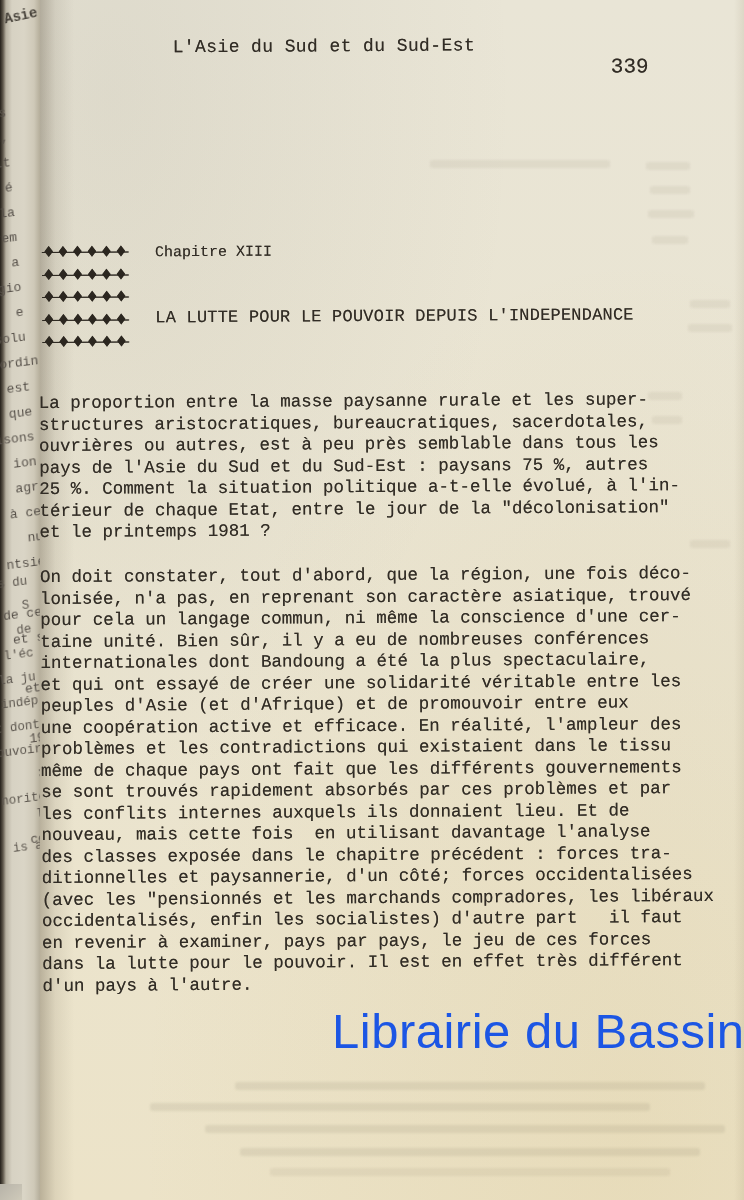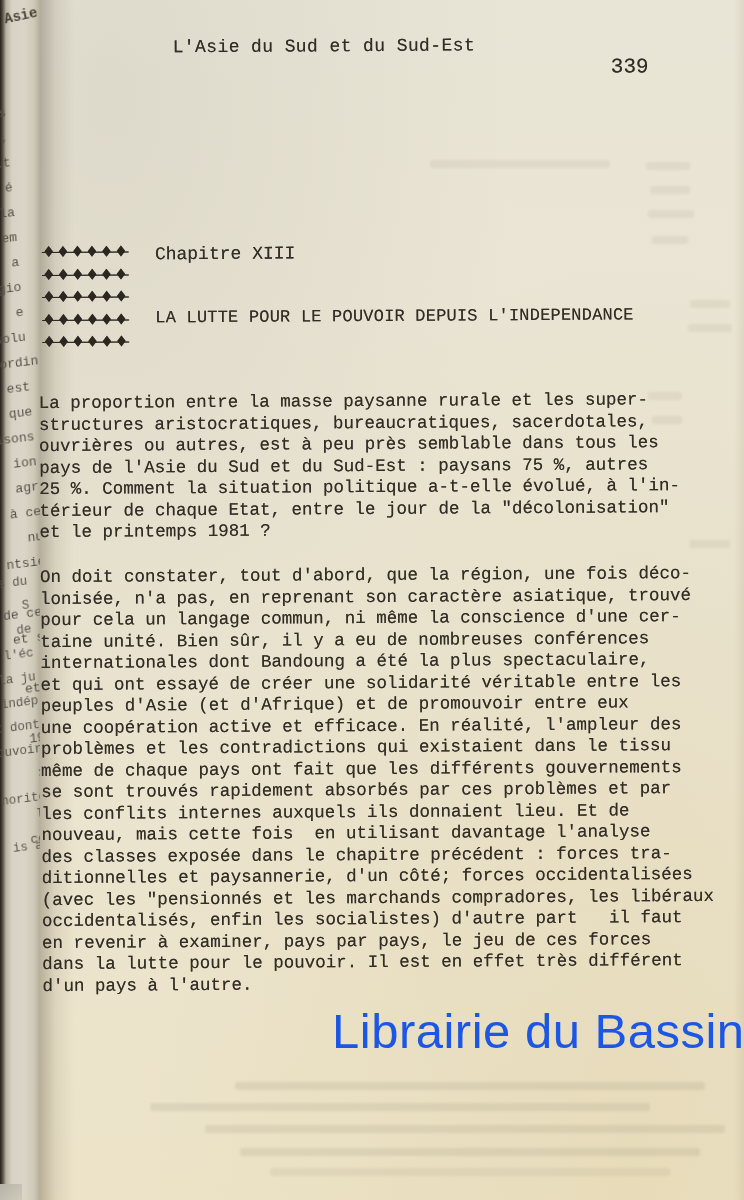--- a/index.html
+++ b/index.html
@@ -56,21 +56,21 @@
     transform:rotate(-0.35deg);transform-origin:50% 50%;}
   .ink{color:#312c25;text-shadow:0 0 0.5px rgba(49,44,37,0.65);}
   .running-head{position:absolute;left:176px;top:36px;font-size:18px;letter-spacing:0.4px;}
   .page-number{position:absolute;left:614px;top:45px;font-size:21px;margin-top:12px;}
   .orn{position:absolute;left:44px;font-size:15px;font-weight:bold;
        font-family:"DejaVu Sans",sans-serif;color:#2c2720;
        text-decoration:line-through;letter-spacing:1px;
        text-shadow:0 0 0.6px rgba(44,39,32,0.8);}
   .orn.r0{top:241px;} .orn.r1{top:264px;} .orn.r2{top:286px;}
   .orn.r3{top:309px;} .orn.r4{top:331px;}
-  .chapter-label{position:absolute;left:157px;top:243px;font-size:18px;}
+  .chapter-label{position:absolute;left:157px;top:243px;font-size:15px;}
   .chapter-title{position:absolute;left:157px;top:307px;font-size:17px;letter-spacing:0.2px;}
   .para{position:absolute;left:40px;width:690px;
         font-size:17.5px;line-height:21.5px;white-space:pre-wrap;}
   .para.p1{top:391px;}
   .para.p2{top:565px;}
   
   .watermark{
     position:absolute;left:332px;top:1003px;
     font-family:"Liberation Sans","DejaVu Sans",sans-serif;
     font-size:49px;font-weight:400;letter-spacing:0.5px;

